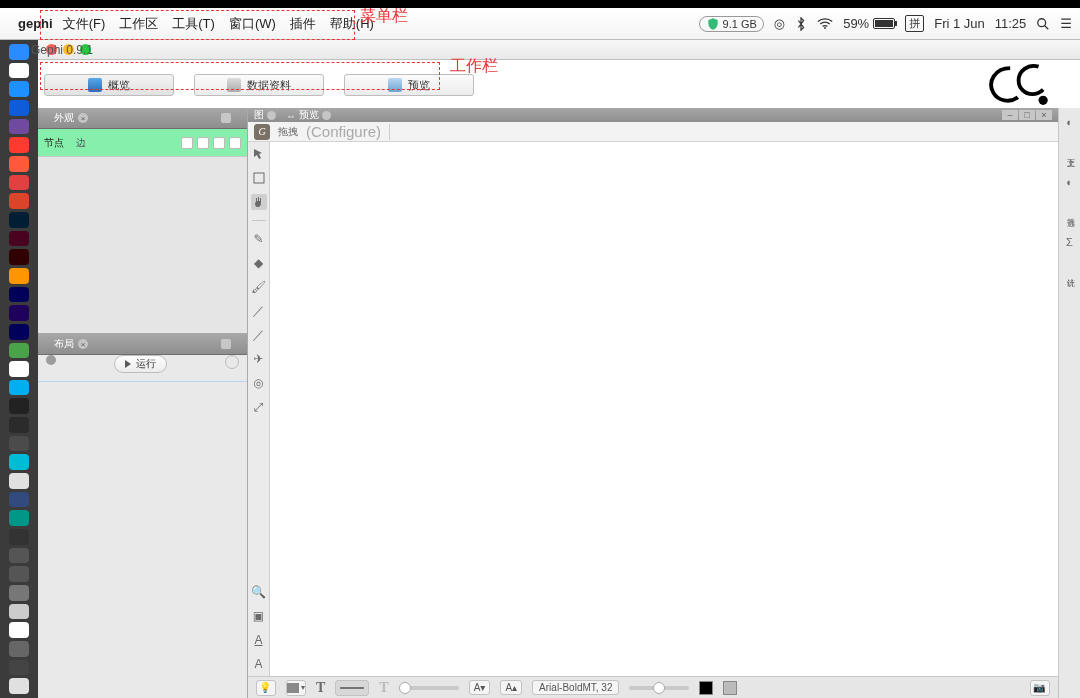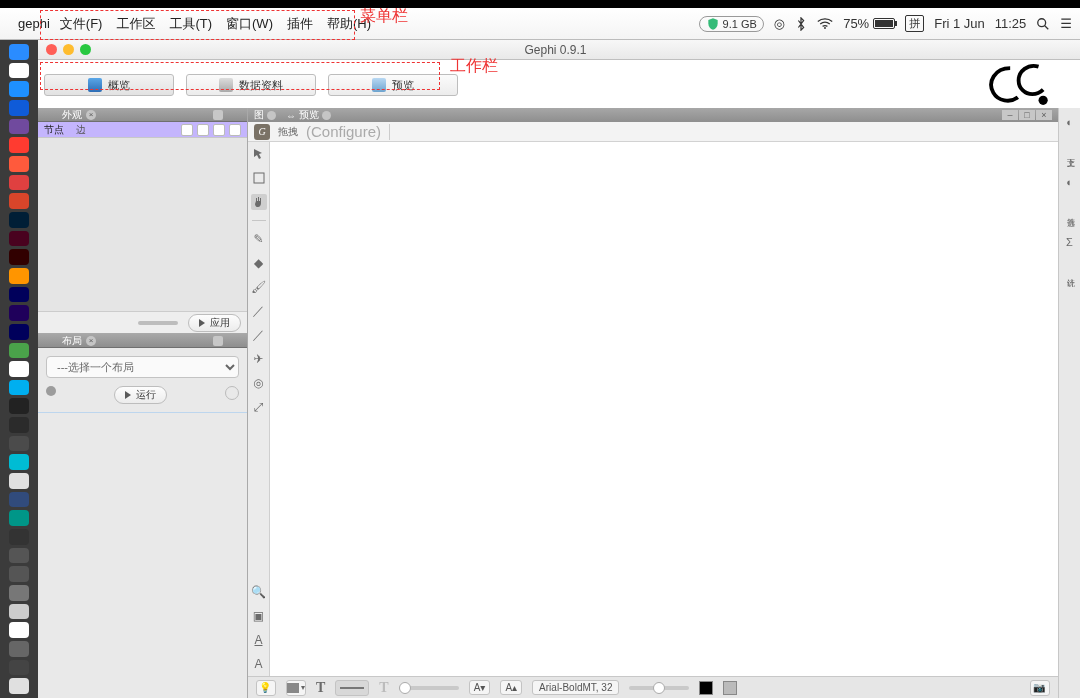--- a/index.html
+++ b/index.html
@@ -7,65 +7,65 @@
 
 
 .screen{position:relative;width:1080px;height:698px}
 
 
 .mac-top{position:absolute;left:0;top:0;right:0;height:8px;background:#000}
 
 
 .mac-menu{position:absolute;left:0;top:8px;right:0;height:32px;background:linear-gradient(#fff,#f4f4f4);border-bottom:1px solid #bcbcbc;display:flex;align-items:center;padding:0 8px;font-size:13px;color:#222}
 .mac-menu .apple{font-size:15px;margin-right:10px}
-.mac-menu .app-name{font-weight:normal;margin-right:10px}
+.mac-menu .app-name{font-weight:bold;margin-right:10px}
 .mac-menu .mitem{margin-right:14px;cursor:default}
 .mac-menu .spacer{flex:1}
 .mac-menu .right-item{margin-left:10px;color:#333;display:flex;align-items:center;gap:4px}
 .mac-menu .pill{border:1px solid #999;border-radius:8px;padding:0 6px;font-size:11px;display:flex;align-items:center;gap:3px}
 .batt{width:22px;height:11px;border:1px solid #333;border-radius:2px;position:relative;display:inline-block}
 .batt:after{content:"";position:absolute;right:-3px;top:2px;width:2px;height:5px;background:#333}
 .batt i{position:absolute;left:1px;top:1px;bottom:1px;right:1px;background:#333}
 .kbd-box{border:1px solid #333;border-radius:2px;padding:0 3px;font-size:11px}
 
 
 .win-title{position:absolute;left:38px;top:40px;right:0;height:20px;background:linear-gradient(#f7f7f7,#e9e9e9);border-bottom:1px solid #bfbfbf;display:flex;align-items:center}
 .win-title .traffic{display:flex;gap:6px;margin-left:8px}
 .win-title .tl{width:11px;height:11px;border-radius:50%}
 .tl.r{background:#ff5f57}
 .tl.y{background:#febc2e}
 .tl.g{background:#28c840}
-.win-title .title-text{flex:1;text-align:center;font-size:12px;color:#555;margin-left:-60px}
+.win-title .title-text{flex:1;font-size:12px;color:#555;margin-left:-60px}
 
 
 .dock{position:absolute;left:0;top:40px;width:38px;bottom:0;background:#3b3b3b;display:flex;flex-direction:column;align-items:center;padding:4px 0;gap:3px;overflow:hidden}
 .dock .dicon{width:20px;height:20px;border-radius:4px}
 
 
-.workspace{position:absolute;left:38px;top:60px;right:0;height:52px;background:#fff;border-bottom:2px solid #bfbfbf;display:flex;align-items:center;padding:0 6px;gap:12px}
+.workspace{position:absolute;left:38px;top:60px;right:0;height:52px;background:#fff;border-bottom:2px solid #bfbfbf;display:flex;align-items:center;padding:0 6px;gap:20px}
 .workspace .ws-tab{width:130px;height:22px;border:1px solid #bdbdbd;border-radius:3px;background:linear-gradient(#fbfbfb,#ececec);display:flex;align-items:center;justify-content:center;gap:6px;font-size:11px;color:#333;cursor:default}
 .workspace .ws-tab.active{background:linear-gradient(#f3f3f3,#e2e2e2)}
 .ws-ico{width:14px;height:14px;border-radius:2px}
 .workspace .logo{margin-left:auto;width:120px;height:46px;display:flex;align-items:center;justify-content:flex-end}
 .workspace .logo svg{height:46px}
 
 
 .main{position:absolute;left:38px;top:108px;right:0;bottom:0;background:#f5f5f5;display:flex}
 
 
 .leftcol{width:210px;display:flex;flex-direction:column;border-right:1px solid #a9a9a9}
 
 
-.panel-header{height:14px;background:linear-gradient(#a7a7a7,#8e8e8e);color:#fff;font-size:10px;display:flex;align-items:center;padding:0 24px;border-bottom:1px solid #6f6f6f}
+.panel-header{height:21px;background:linear-gradient(#a7a7a7,#8e8e8e);color:#fff;font-size:10px;display:flex;align-items:center;padding:0 16px;border-bottom:1px solid #6f6f6f}
 .panel-header .ptitle{font-weight:normal}
 .panel-header .px{margin-left:4px;width:10px;height:10px;border-radius:50%;background:#c5c5c5;display:flex;align-items:center;justify-content:center;font-size:8px;color:#5a5a5a}
 .panel-header .pright{margin-left:auto;width:10px;height:10px;background:#c7c7c7;border-radius:2px}
 
 .appearance{height:225px;display:flex;flex-direction:column;background:#e9e9e9}
-.appearance .subtabs{height:16px;background:#c4b5fd;border-bottom:1px solid #c8c8c8;display:flex;align-items:center;font-size:10px;color:#555;padding:0 6px;gap:12px}
+.appearance .subtabs{height:28px;background:#86efac;border-bottom:1px solid #c8c8c8;display:flex;align-items:center;font-size:10px;color:#555;padding:0 6px;gap:12px}
 .appearance .subtabs .st.active{color:#222}
 .appearance .subtabs .mini-ico{margin-left:auto;display:flex;gap:4px}
 .appearance .subtabs .mi{width:12px;height:12px;border:1px solid #bbb;border-radius:2px;background:#fff}
 .appearance .body{flex:1;background:#e5e5e5}
 .appearance .footer{height:22px;background:#eee;border-top:1px solid #ccc;display:flex;align-items:center;justify-content:flex-end;padding:0 6px;gap:10px}
 .spline{width:40px;height:4px;border-radius:2px;background:#bdbdbd}
 .mini-btn{height:18px;padding:0 10px;border:1px solid #bdbdbd;border-radius:9px;background:linear-gradient(#fdfdfd,#ececec);display:flex;align-items:center;gap:5px;font-size:10px;color:#333}
 .mini-btn .play{width:0;height:0;border-left:6px solid #5a5a5a;border-top:4px solid transparent;border-bottom:4px solid transparent}
 
 .layout{flex:1;display:flex;flex-direction:column;background:#e9e9e9;border-top:1px solid #a9a9a9}
@@ -153,21 +153,21 @@
           <path fill="none" stroke="#333" stroke-width="1.4" d="M3 4l6 8-3 3V1l3 3-6 8"></path>
         </svg>
     </span>
     <span class="right-item">
       <svg width="16" height="12" viewBox="0 0 20 14">
           <path fill="none" stroke="#333" stroke-width="1.6" d="M1 4a14 14 0 0118 0M4 7a10 10 0 0112 0M7 10a6 6 0 016 0"></path>
           <circle cx="10" cy="12" r="1.2" fill="#333"></circle>
         </svg>
     </span>
     <span class="right-item">
-      <span>75%</span>
+      <span>59%</span>
       <span class="batt">
           <i></i>
         </span>
     </span>
     <span class="right-item kbd-box">拼</span>
     <span class="right-item">Fri 1 Jun</span>
     <span class="right-item">11:25</span>
     <span class="right-item">
       <svg width="14" height="14" viewBox="0 0 16 16">
           <circle cx="6.5" cy="6.5" r="4.5" fill="none" stroke="#333" stroke-width="1.5"></circle>
@@ -262,39 +262,27 @@
           <span class="st active">节点</span>
           <span class="st">边</span>
           <span class="mini-ico">
             <span class="mi"></span>
             <span class="mi"></span>
             <span class="mi"></span>
             <span class="mi"></span>
           </span>
         </div>
         <div class="body"></div>
-        <div class="footer">
-          <span class="spline"></span>
-          <span class="mini-btn">
-            <span class="play"></span>
-            <span>应用</span>
-          </span>
-        </div>
       </div>
 
       <div class="layout">
         <div class="panel-header">
           <span class="ptitle">布局</span>
           <span class="px">×</span>
           <span class="pright"></span>
-        </div>
-        <div class="select-row">
-          <select title="---选择一个布局">
-            <option>---选择一个布局</option>
-          </select>
         </div>
         <div class="run-row">
           <span class="bullet"></span>
           <span class="mini-btn">
             <span class="play"></span>
             <span>运行</span>
           </span>
           <span class="reset-ico"></span>
         </div>
         <div style="height:18px;border-top:1px solid #bdd6ee"></div>

